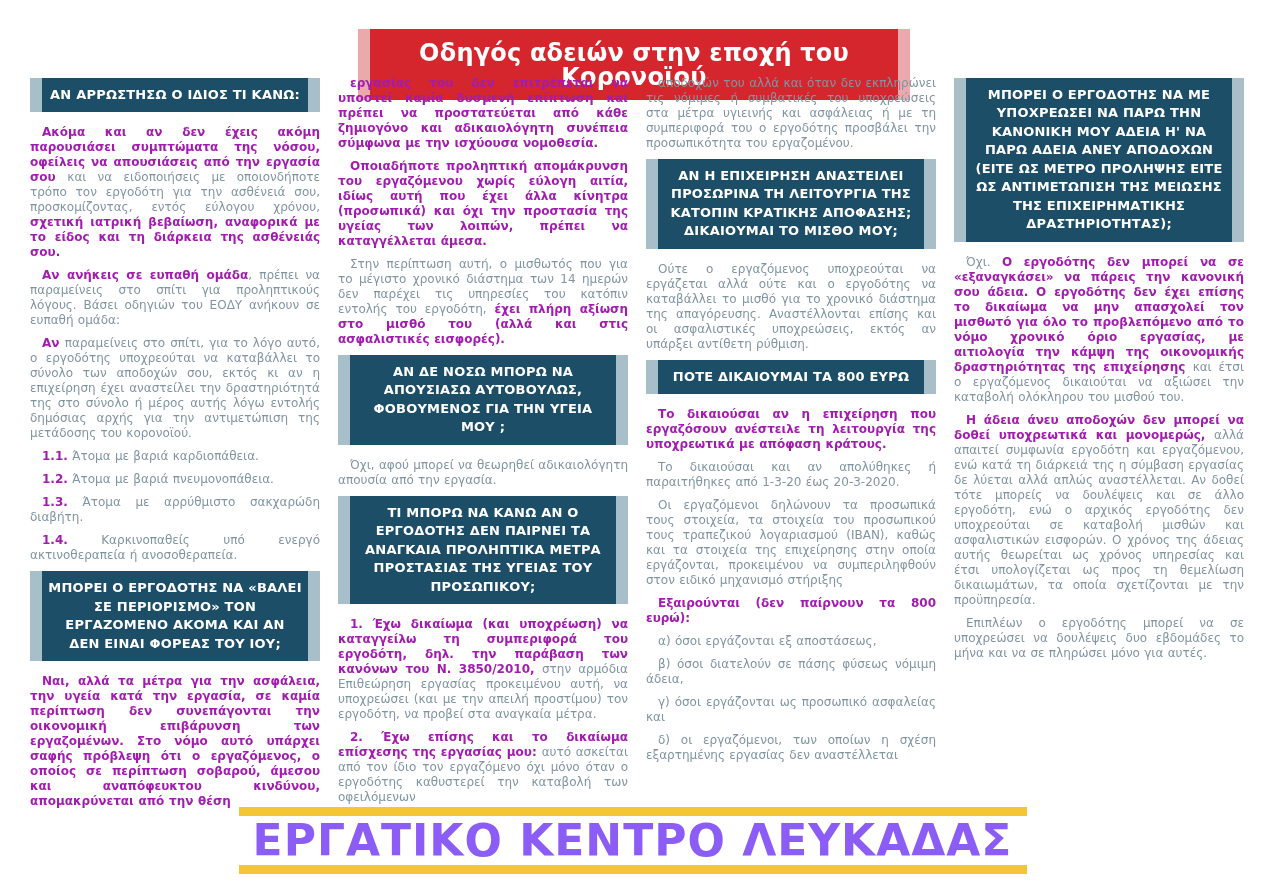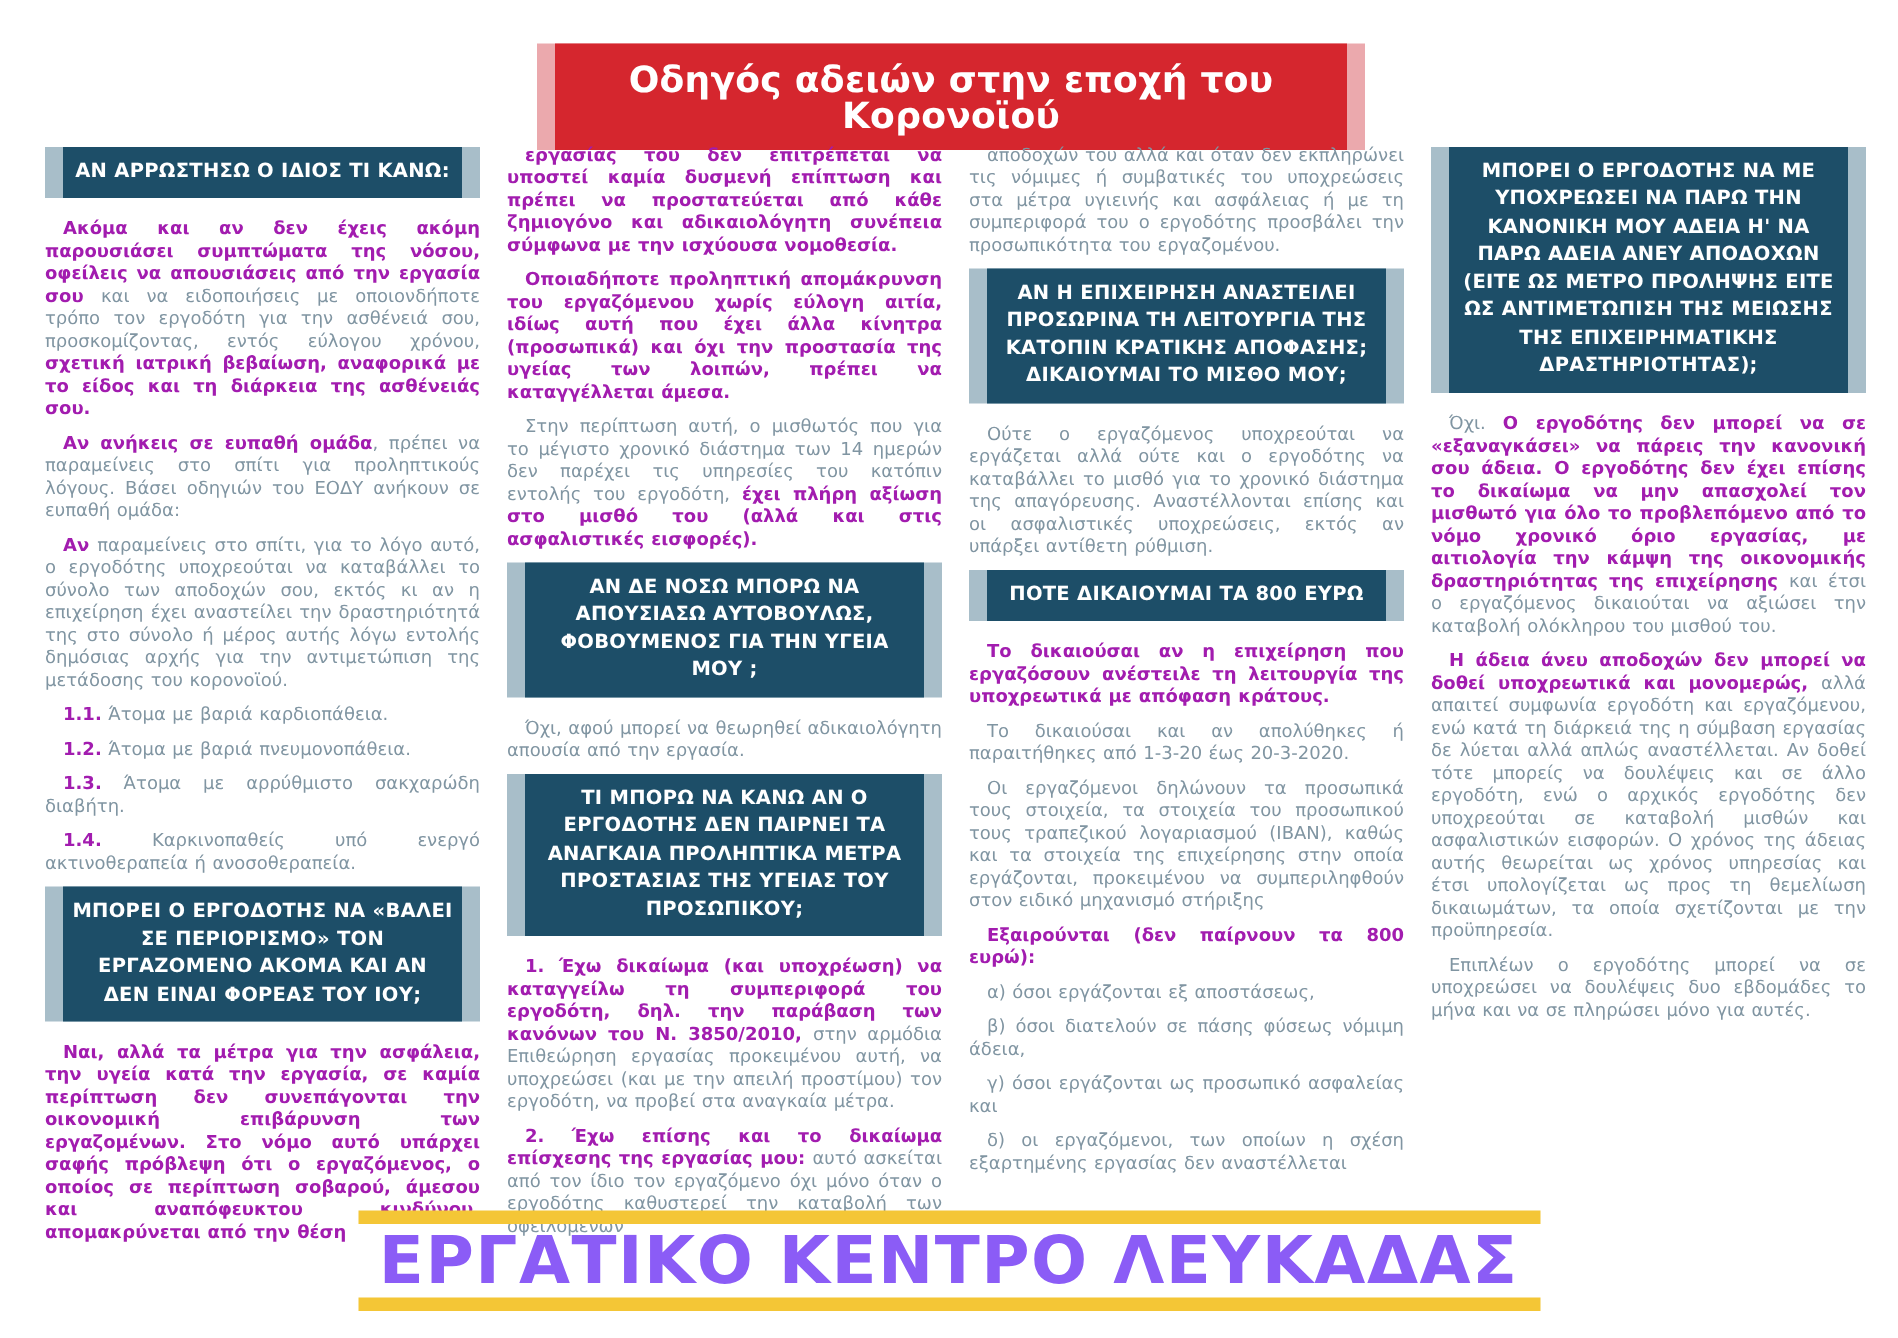--- a/index.html
+++ b/index.html
@@ -16,21 +16,21 @@
     background:#eba9ad;padding:0 12px;box-sizing:border-box;
   }
   .title-inner{
     background:#d5262e;color:#ffffff;font-weight:bold;
     font-size:24px;line-height:1.0;text-align:center;
     padding:12px 4px 11px 4px;letter-spacing:0.2px;
   }
 
   
   .columns{
-    position:absolute;left:30px;top:96px;width:1215px;
+    position:absolute;left:30px;top:76px;width:1215px;
     display:flex;gap:18px;align-items:flex-start;
   }
   .col{flex:0 0 290px;width:290px;}
 
   .hdr-wrap{
     background:#a8bec9;padding:0 12px;box-sizing:border-box;
     margin:6px 0 13px 0;
   }
   .col .hdr-wrap:first-child{margin-top:2px;}
   .hdr{

